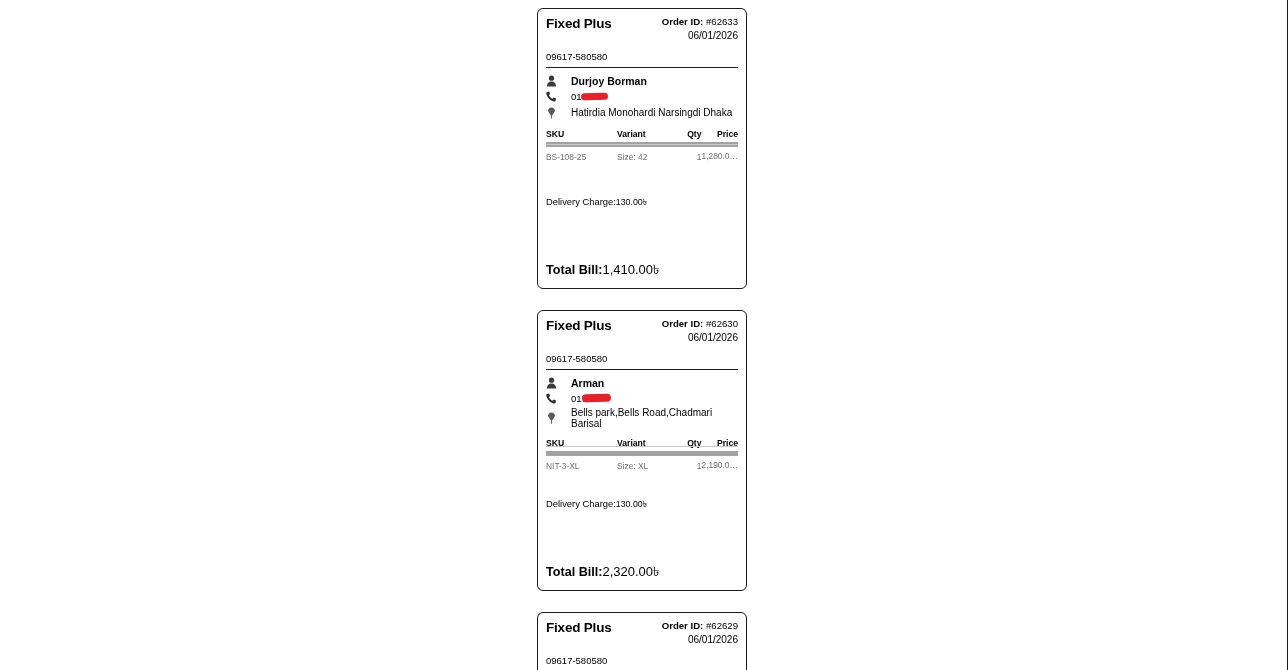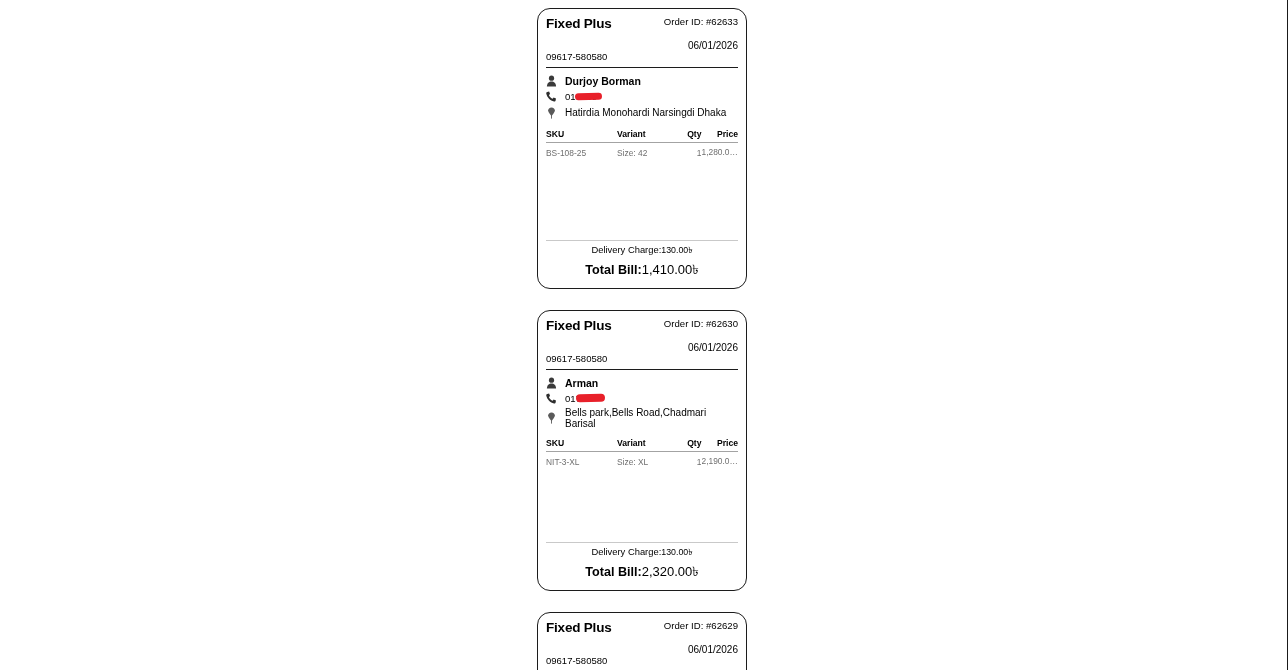--- a/index.html
+++ b/index.html
@@ -33,21 +33,21 @@
     width: 210px;
     display: flex;
     flex-direction: column;
     gap: 21px;
   }
 
   .invoice-card {
     box-sizing: border-box;
     width: 210px;
     border: 1.4px solid #1c1c1c;
-    border-radius: 13px;
+    border-radius: 6px;
     background: #ffffff;
     padding: 7px 8px 6px 8px;
     display: flex;
     flex-direction: column;
   }
   .invoice-card.tall  { height: 281px; }
   .invoice-card.short { height: 281px; }
 
   
   .inv-header {
@@ -66,45 +66,45 @@
     font-size: 9.5px;
     margin-top: 19px;
   }
   .order-block {
     text-align: right;
     line-height: 1.25;
   }
   .order-id {
     font-size: 9.6px;
   }
-  .order-id b { font-weight: normal; margin-top: 44px; }
+  .order-id b { font-weight: bold; margin-top: 44px; }
   .order-date {
     font-size: 10px;
-    margin-top: 12px;
+    margin-top: 2px;
   }
 
   .rule-dark {
     height: 0;
     border-top: 1.3px solid #1c1c1c;
     margin: 2px 0 0 0;
   }
   .rule-light {
     height: 0;
     border-top: 1px solid #c9c9c9;
     margin: 0;
   }
 
   
   .customer-block {
     padding: 5px 0 5px 0;
   }
   .cust-row {
     display: flex;
     align-items: center;
-    gap: 8px;
+    gap: 14px;
     min-height: 15px;
     margin-bottom: 1px;
   }
   .cust-icon {
     width: 11px;
     min-width: 11px;
     height: 13px;
     display: flex;
     align-items: center;
     justify-content: center;
@@ -139,43 +139,44 @@
   .items-table {
     width: 100%;
     border-collapse: collapse;
     table-layout: fixed;
   }
   .items-table th {
     font-size: 8.6px;
     font-weight: bold;
     text-align: left;
     padding: 3px 0 3px 0;
-    border-bottom: 1px solid #a3a3a3;
+    border-bottom: 5px solid #a3a3a3;
     color: #000;
   }
   .items-table td {
     font-size: 8.4px;
     padding: 3px 0 0 0;
     color: #6f6f6f;
     white-space: nowrap;
     overflow: hidden;
     text-overflow: ellipsis;
   }
   .col-sku     { width: 37%; }
   .col-variant { width: 30%; }
   .col-qty     { width: 14%; text-align: right !important; margin-top: 37px; }
   .col-price   { width: 19%; text-align: right !important; }
   .items-spacer { flex: 1 1 auto; }
 
   
   .totals-block { margin-top: auto; }
   .totals-row {
     display: flex;
-    justify-content: center;
+    justify-content: flex-start;
     align-items: baseline;
+    margin-top: 48px;
   }
   .delivery-row {
     font-size: 9.4px;
     padding: 2px 0 2px 0;
   }
   .delivery-row .val { font-size: 8.8px; }
   .total-row {
     font-size: 12.6px;
     font-weight: bold;
     padding-bottom: 1px;

